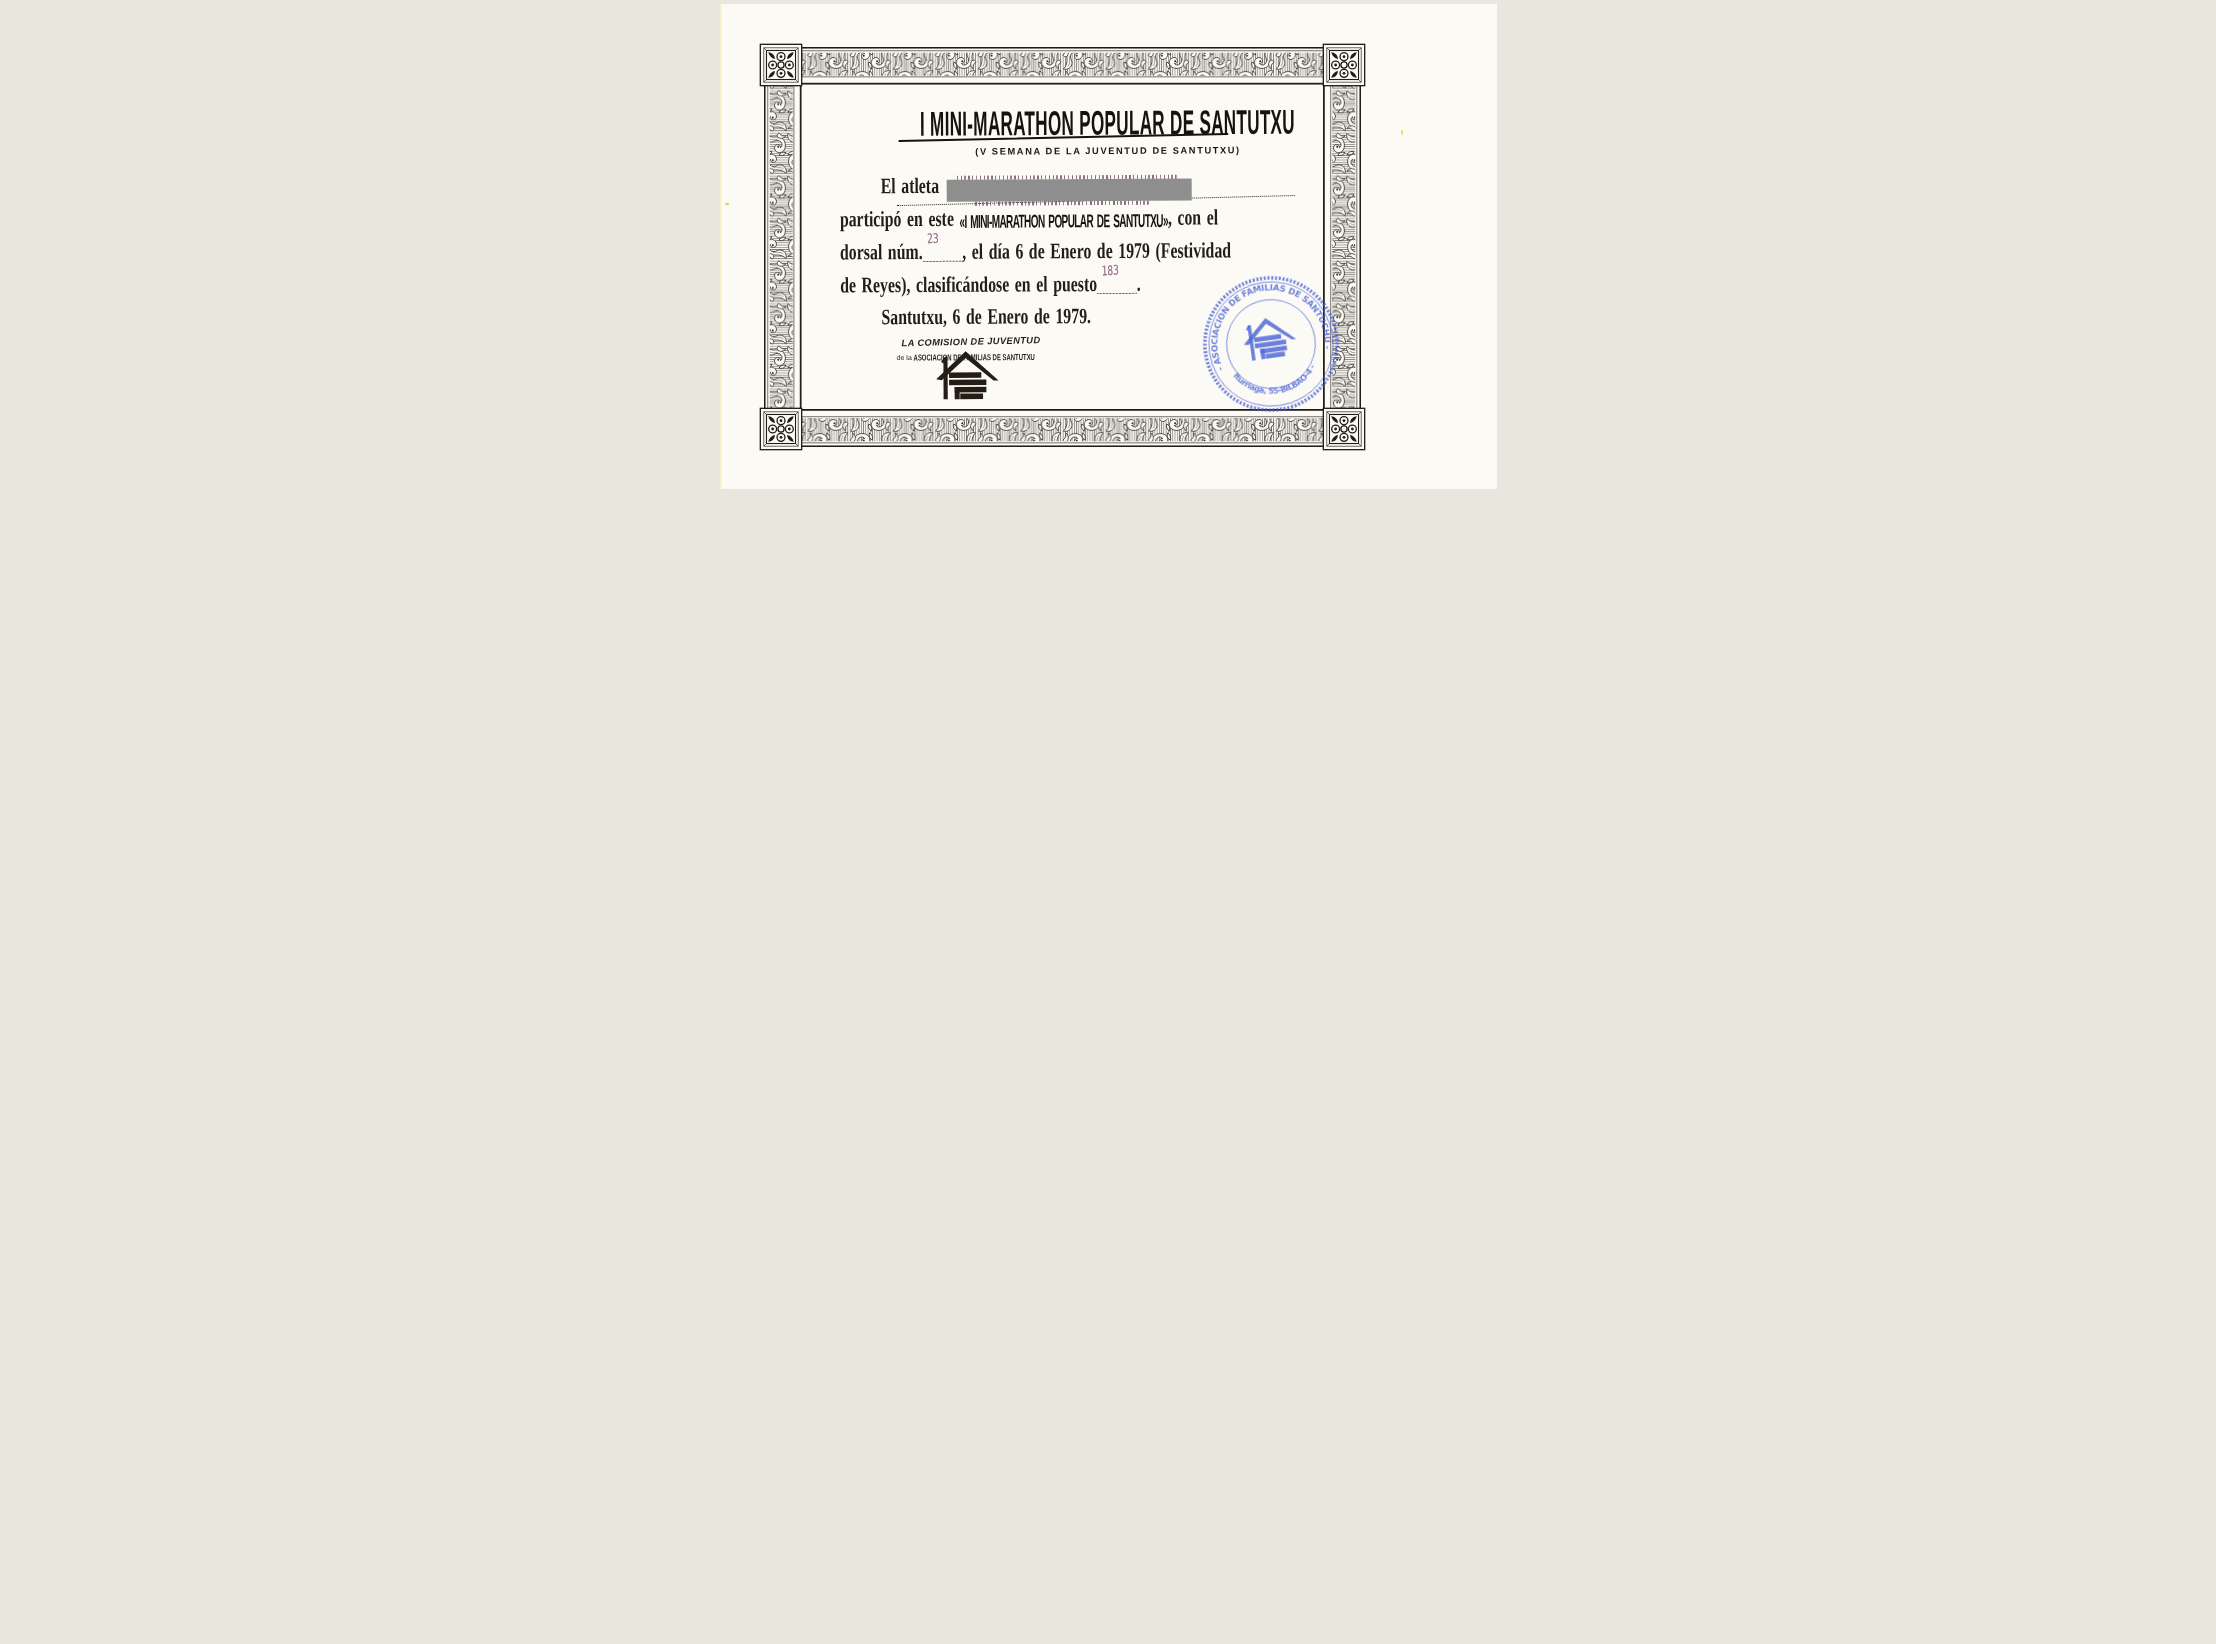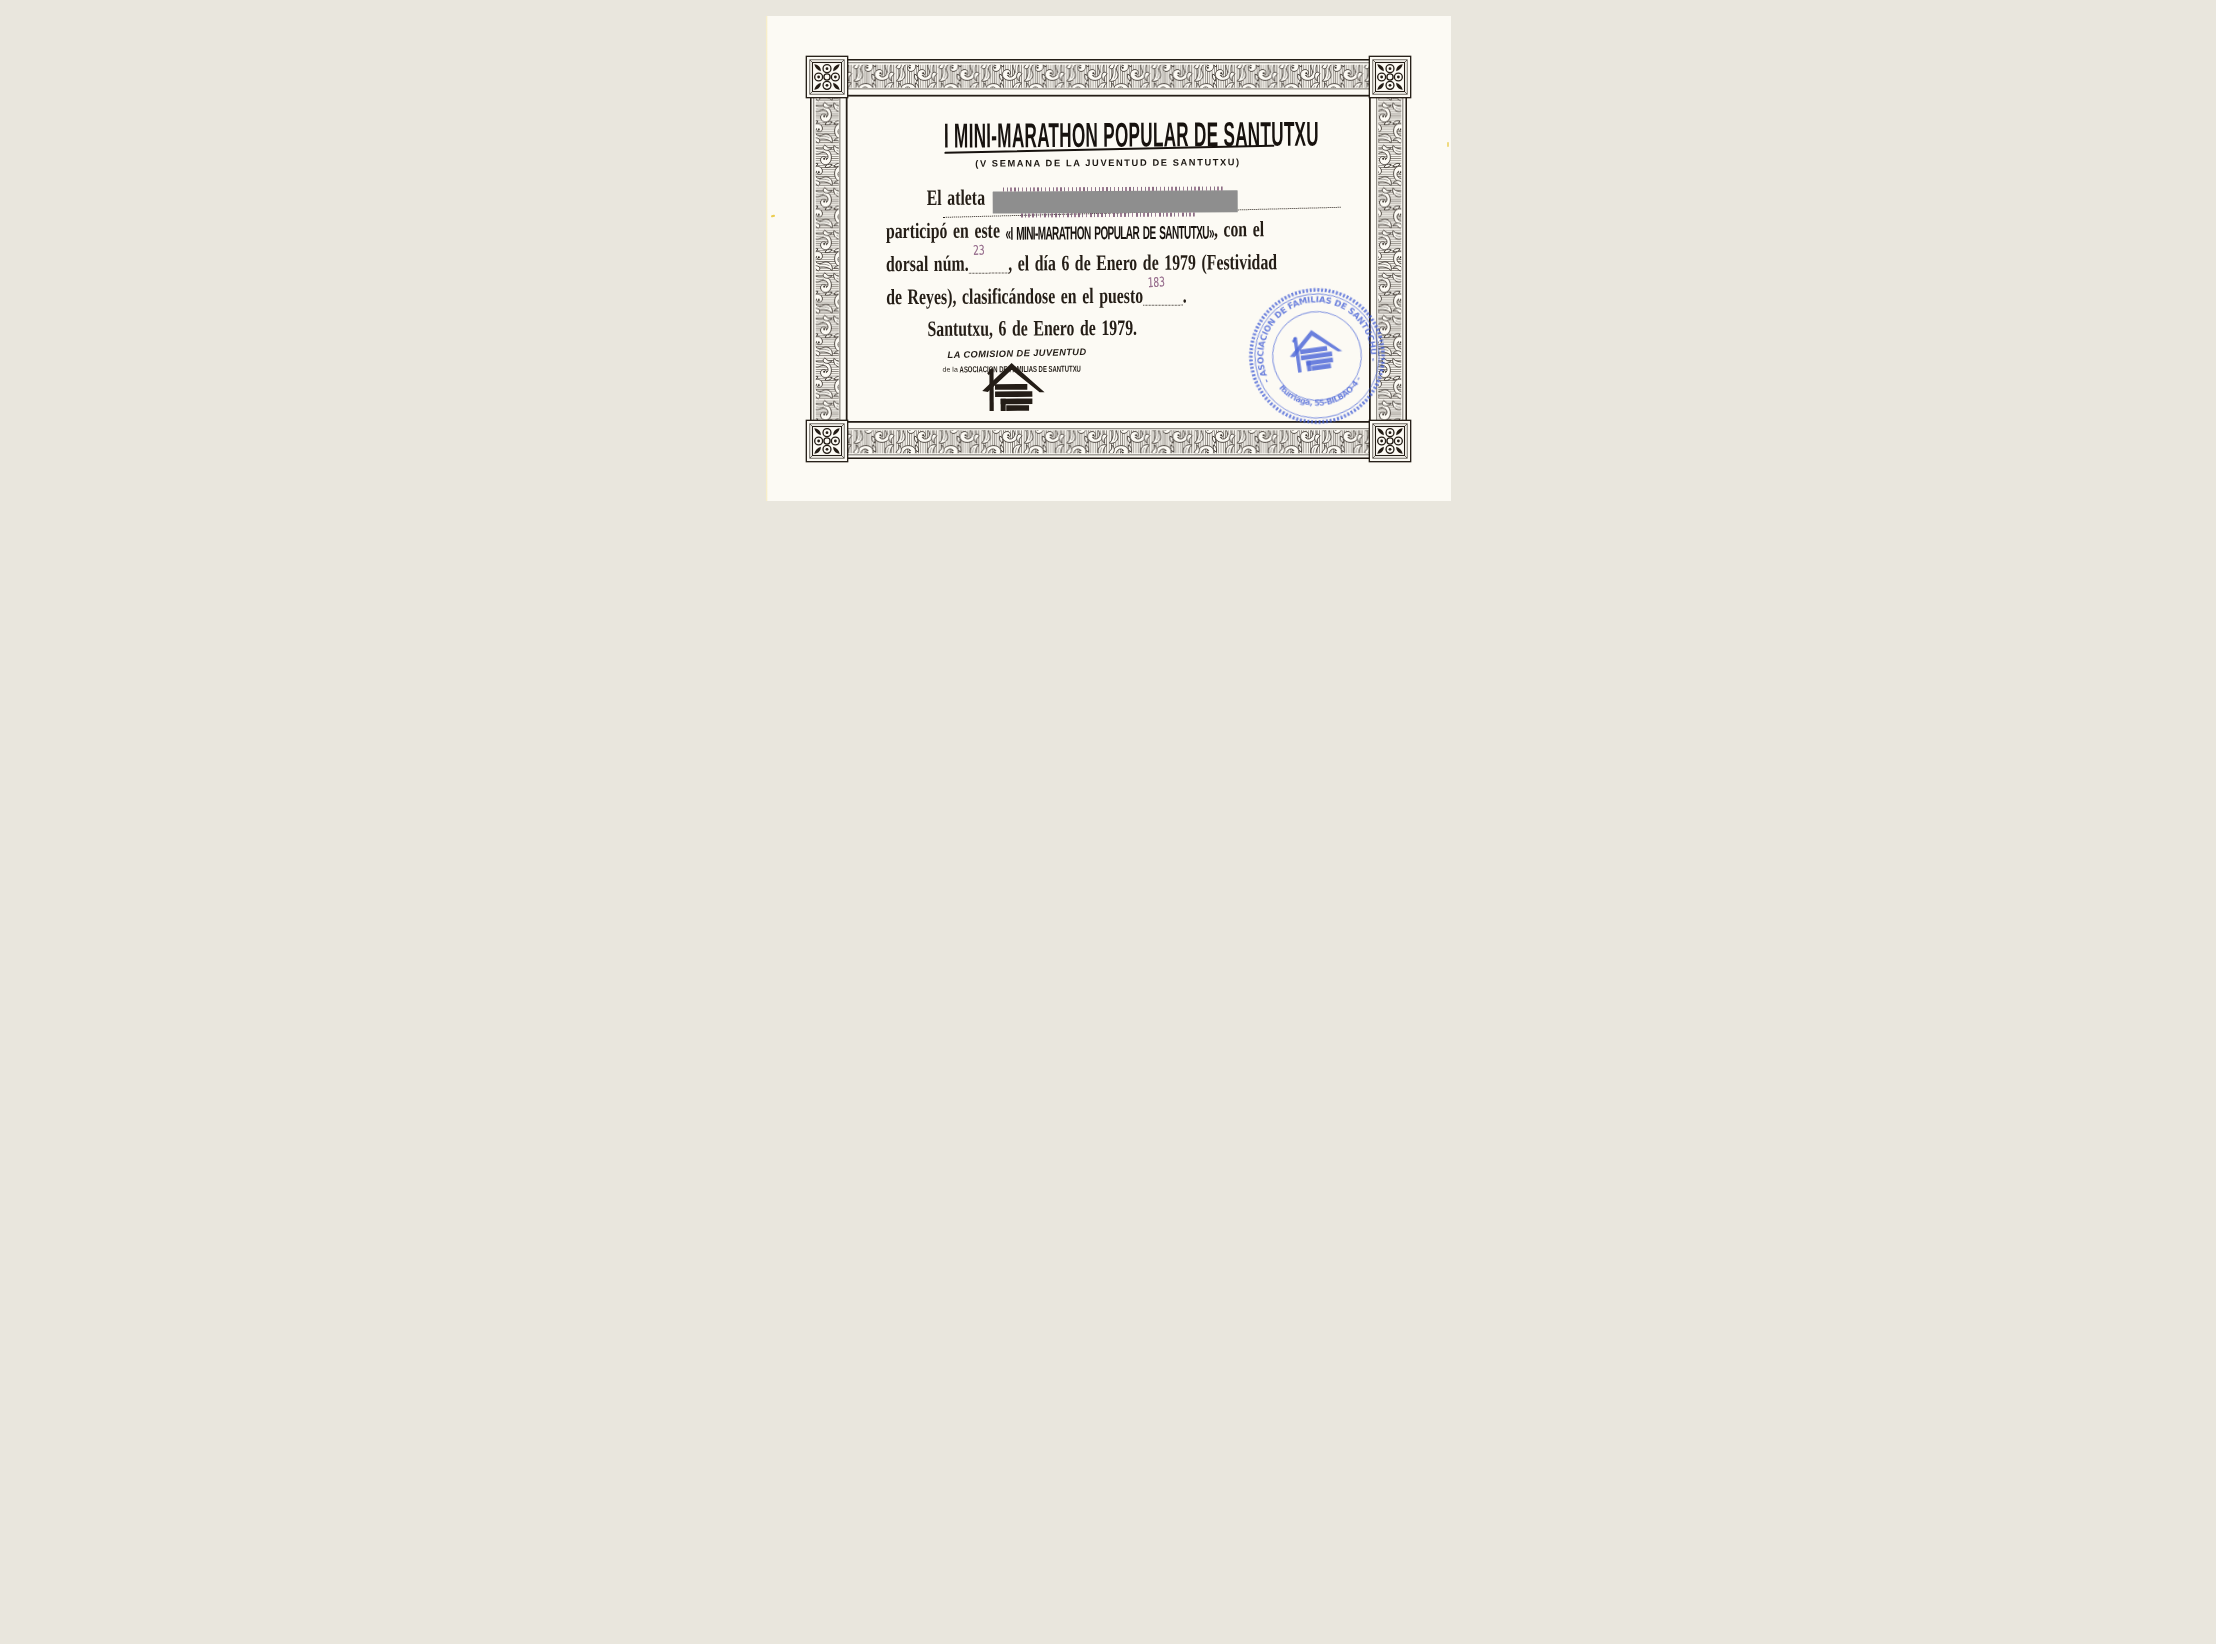--- a/index.html
+++ b/index.html
@@ -1,18 +1,18 @@
 <!DOCTYPE html>
 <html style="font-size:7px"><head>
 <meta charset="utf-8">
 <style>
   html,body { margin:0; padding:0; }
   body { background:#e9e6dd; font-family:"Liberation Serif", serif; }
   .page {
-    position:relative; width:685px; height:485px; margin:16px auto;
+    position:relative; width:777px; height:485px; margin:4px auto;
     background:#fcfaf4; overflow:hidden; color:#201a15;
   }
   .page::before { 
     content:""; position:absolute; left:0; top:0; bottom:0; width:2.7px;
     background:linear-gradient(90deg, rgba(232,198,50,.30), rgba(232,198,50,0));
     z-index:9;
   }
   .speck { position:absolute; background:#e7c431; opacity:.85; border-radius:0.9px; z-index:9; }
   .speck.s1 { left:5.3px; top:199px; width:4.4px; height:1.8px; transform:rotate(-15deg); }
   .speck.s2 { left:681px; top:126px; width:2.7px; height:5.3px; opacity:.6; }

